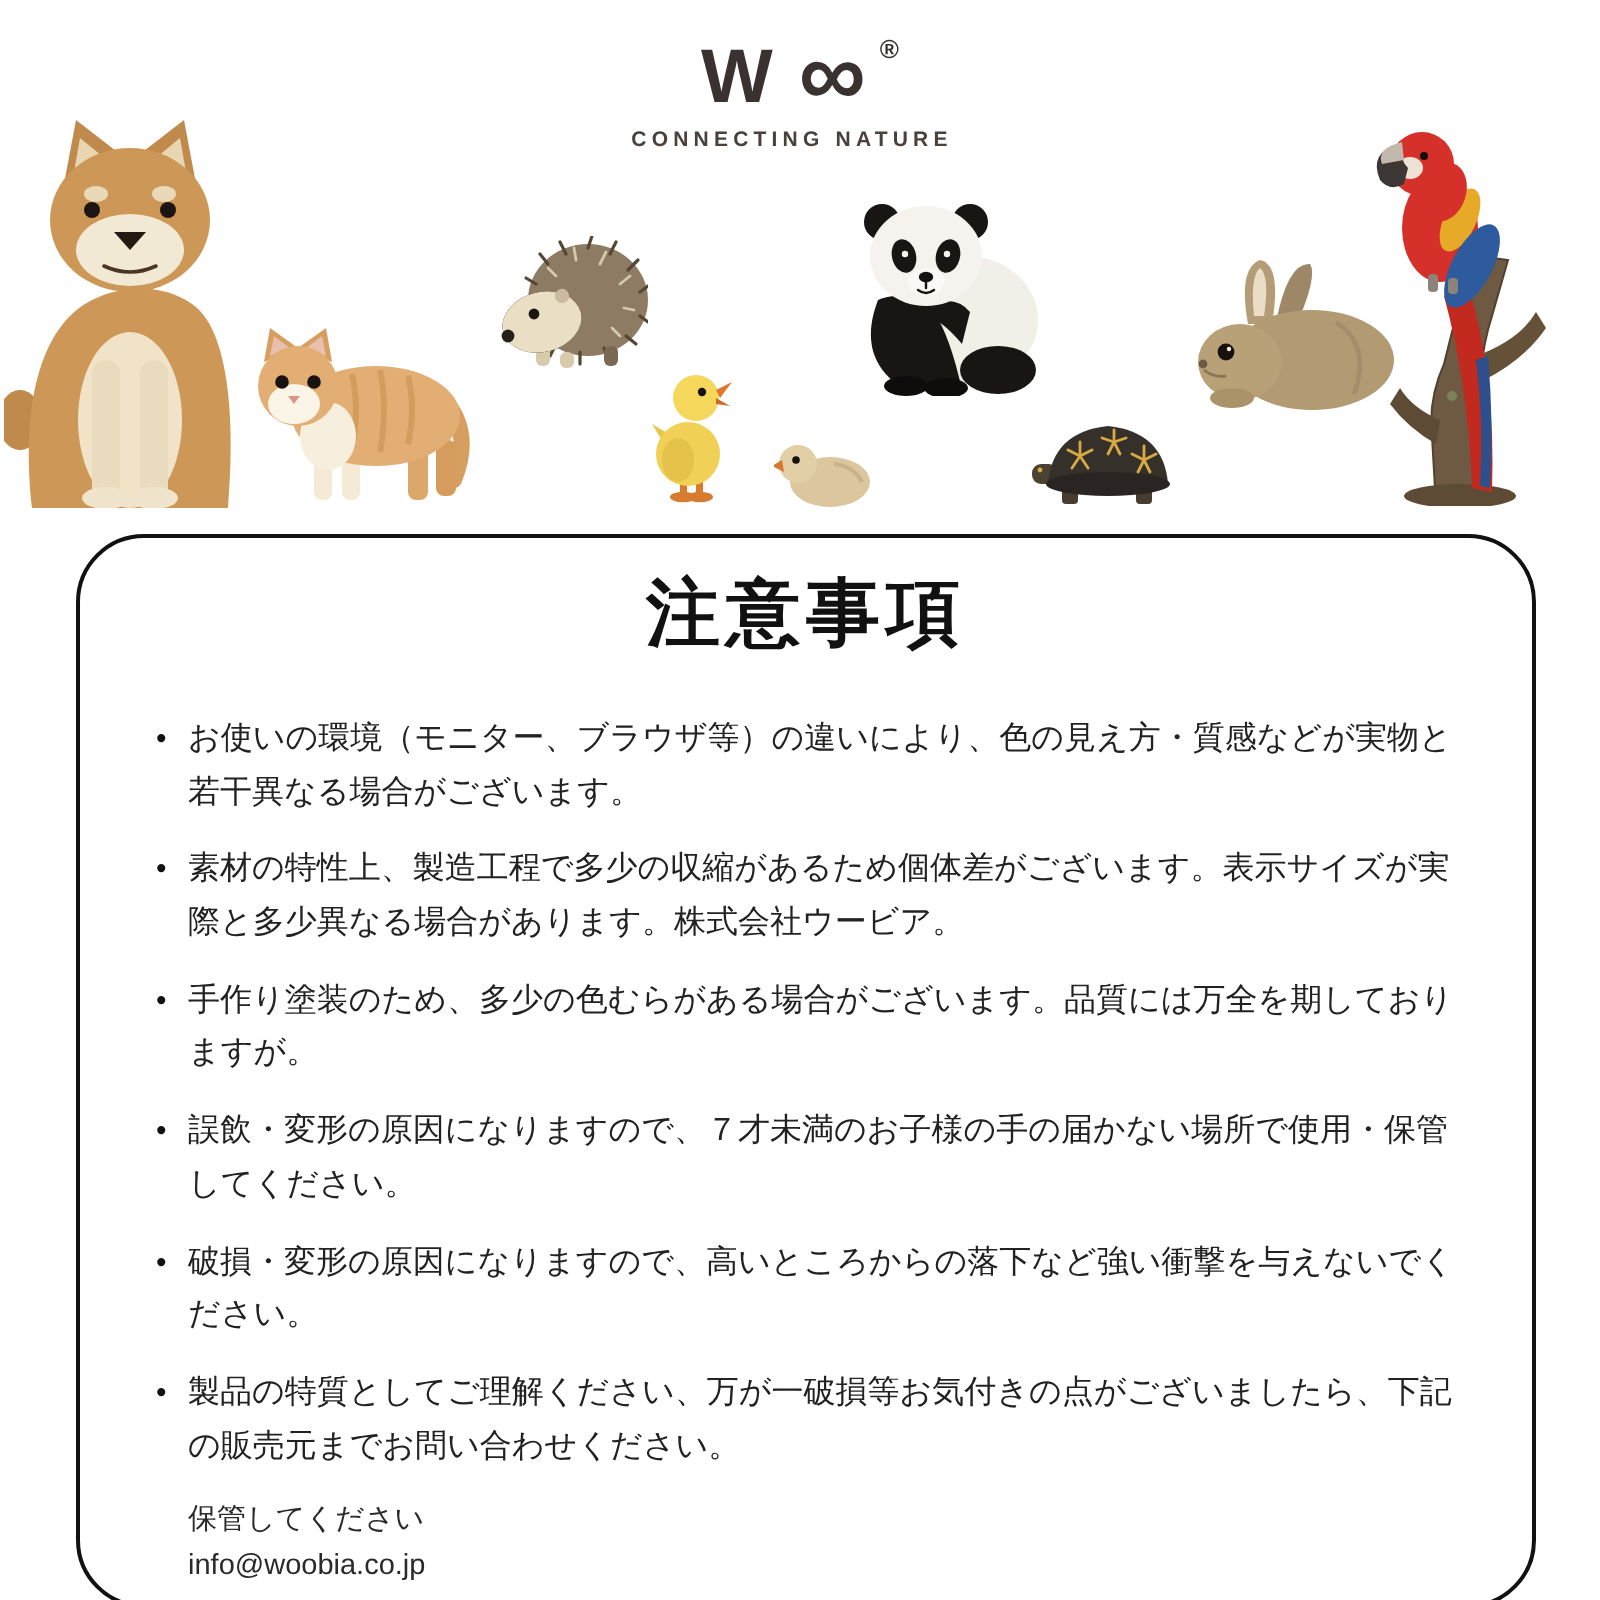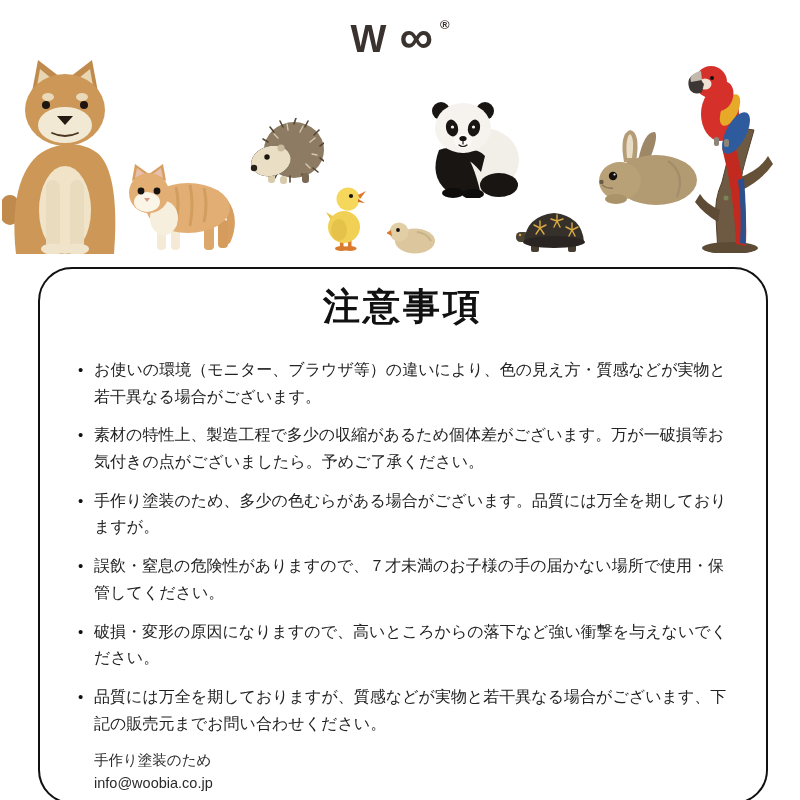--- a/index.html
+++ b/index.html
@@ -54,20 +54,21 @@
 </head>
 <body>
 
 <header class="brand">
   <div class="logo-line">
     <div class="logo-word">
       <span>W</span>
         <span class="inf">∞</span>
         <span class="reg">®</span>
     </div>
+    <div class="tagline">CONNECTING NATURE</div>
   </div>
 </header>
 
 <div class="figs">
 
   <div class="fig" style="left:2px;top:58px;width:122px;height:196px;">
     <svg viewBox="0 0 122 196">
       <ellipse cx="8" cy="152" rx="11" ry="15" fill="#c08a4c"></ellipse>
       <path d="M14,196 C8,140 20,104 44,92 C60,84 80,84 94,94 C112,106 116,150 112,196 Z" fill="#cd9857"></path>
       <ellipse cx="63" cy="152" rx="26" ry="44" fill="#f0e3c8"></ellipse>
@@ -268,36 +269,36 @@
 
 <section class="notice-box">
   <h1 class="notice-title">注意事項</h1>
   <div class="notice-list">
     <div class="notice-item">
       <span class="bullet">•</span>
       <span class="itext">お使いの環境（モニター、ブラウザ等）の違いにより、色の見え方・質感などが実物と若干異なる場合がございます。</span>
     </div>
     <div class="notice-item">
       <span class="bullet">•</span>
-      <span class="itext">素材の特性上、製造工程で多少の収縮があるため個体差がございます。万が一破損等お気付きの点がございましたら。予めご了承ください。</span>
+      <span class="itext">素材の特性上、製造工程で多少の収縮があるため個体差がございます。表示サイズが実際と多少異なる場合があります。株式会社ウービア。</span>
     </div>
     <div class="notice-item">
       <span class="bullet">•</span>
       <span class="itext">手作り塗装のため、多少の色むらがある場合がございます。品質には万全を期しておりますが。</span>
     </div>
     <div class="notice-item">
       <span class="bullet">•</span>
-      <span class="itext">誤飲・窒息の危険性がありますので、７才未満のお子様の手の届かない場所で使用・保管してください。</span>
+      <span class="itext">誤飲・変形の原因になりますので、７才未満のお子様の手の届かない場所で使用・保管してください。</span>
     </div>
     <div class="notice-item">
       <span class="bullet">•</span>
       <span class="itext">破損・変形の原因になりますので、高いところからの落下など強い衝撃を与えないでください。</span>
     </div>
     <div class="notice-item">
       <span class="bullet">•</span>
-      <span class="itext">品質には万全を期しておりますが、質感などが実物と若干異なる場合がございます、下記の販売元までお問い合わせください。</span>
+      <span class="itext">製品の特質としてご理解ください、万が一破損等お気付きの点がございましたら、下記の販売元までお問い合わせください。</span>
     </div>
   </div>
   <div class="seller">
-    <div>手作り塗装のため</div>
+    <div>保管してください</div>
     <div>info@woobia.co.jp</div>
   </div>
 </section>
 
 </body></html>

